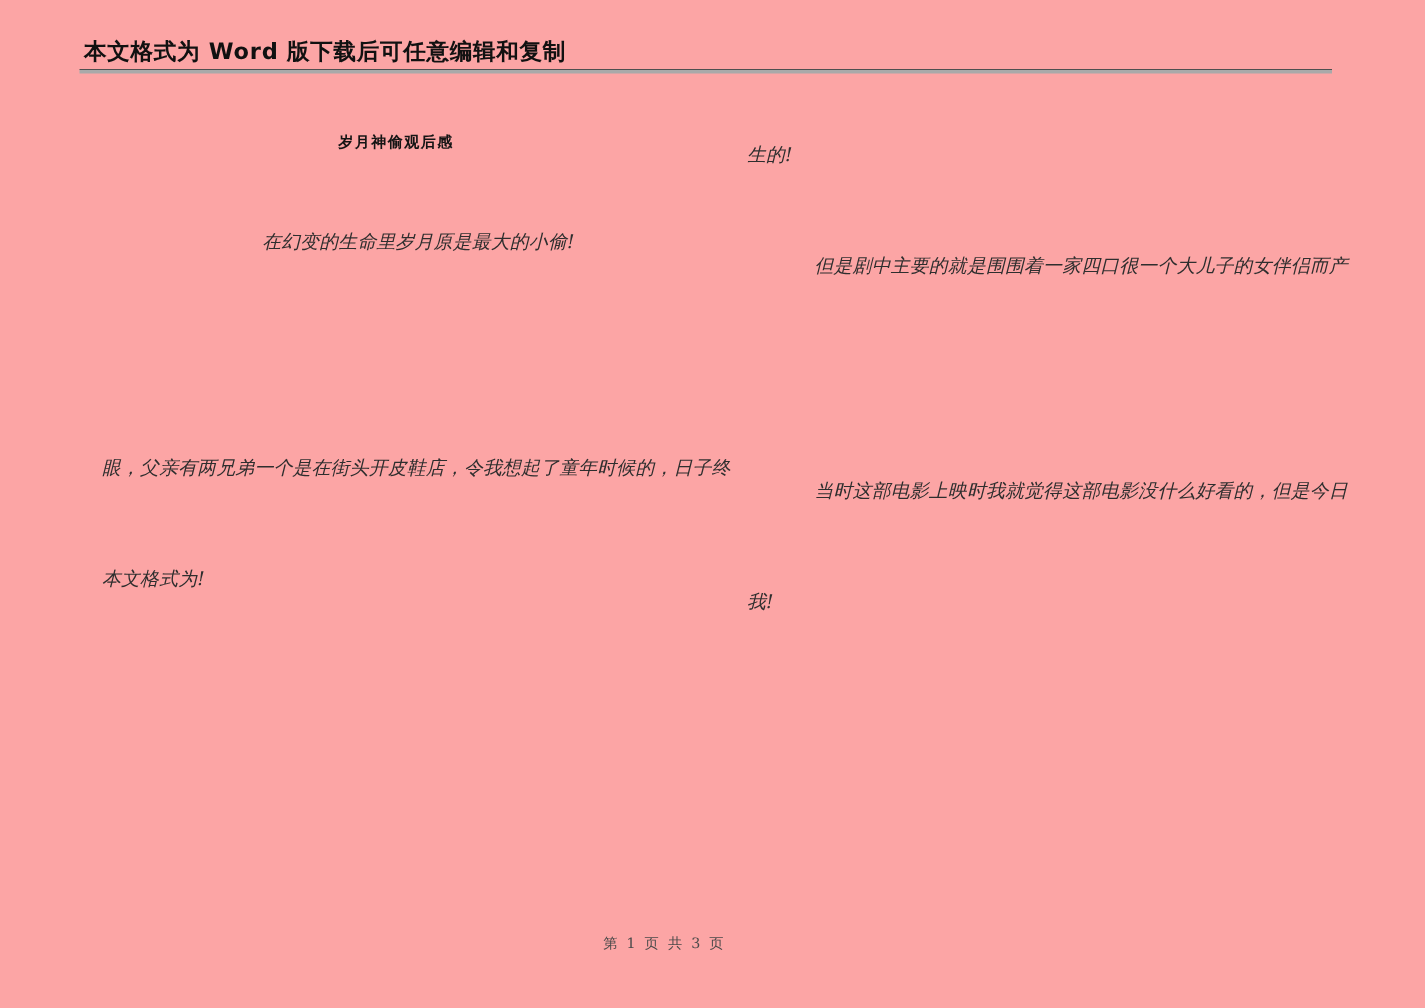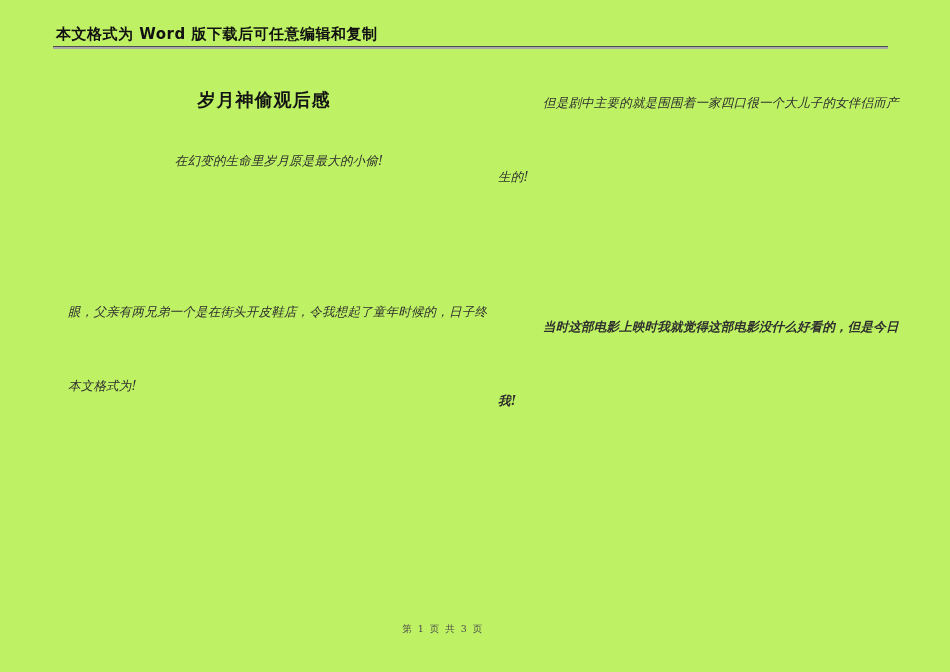--- a/index.html
+++ b/index.html
@@ -1,21 +1,21 @@
 <!DOCTYPE html>
 <html><head>
 <meta charset="utf-8">
 <style>
   html, body { margin: 0; padding: 0; }
   body { background: #ffffff; }
   .page {
     position: relative;
     width: 950px;
     height: 672px;
-    background: #bef264;
+    background: #fca5a5;
     overflow: hidden;
     font-family: "DejaVu Serif", serif;
   }
   
   .header-notice {
     position: absolute;
     left: 56px;
     top: 25px;
     font-family: "DejaVu Sans", "Liberation Sans", sans-serif;
     font-weight: bold;
@@ -37,21 +37,21 @@
   .col-left  { left: 68px;  width: 392px; }
   .col-right { left: 498px; width: 398px; }
   .doc-title {
     position: absolute;
     left: 68px;
     top: 88px;
     width: 392px;
     text-align: center;
     font-family: Liberation Mono, monospace;
     font-weight: bold;
-    font-size: 18px;
+    font-size: 10px;
     letter-spacing: 1px;
     color: #141414;
   }
   .para {
     position: absolute;
     width: 100%;
   }
   .line {
     display: block;
     line-height: 74px;
@@ -60,21 +60,21 @@
     font-style: italic;
     color: #2e2e2e;
     white-space: nowrap;
   }
   .ind2 { padding-left: 30px; text-align: center; }  
   .ind3 { padding-left: 45px; }  
   .ind4 { padding-left: 52px; }  
   .p-left-1  { top: 124px; }
   .p-left-2  { top: 275px; }
   .p-right-1 { top: 66px;  }
-  .p-right-2 { top: 290px; font-weight: bold; }
+  .p-right-2 { top: 290px; }
   
   .footer {
     position: absolute;
     left: 0;
     top: 617px;
     width: 886px;
     text-align: center;
   }
   .page-indicator {
     font-size: 9.5px;
@@ -98,22 +98,22 @@
       <span class="line ind2">在幻变的生命里岁月原是最大的小偷!</span>
     </div>
     <div class="para p-left-2">
       <span class="line">眼，父亲有两兄弟一个是在街头开皮鞋店，令我想起了童年时候的，日子终</span>
       <span class="line">本文格式为!</span>
     </div>
   </div>
 
   <div class="column col-right">
     <div class="para p-right-1">
+      <span class="line">生的!</span>
       <span class="line ind3">但是剧中主要的就是围围着一家四口很一个大儿子的女伴侣而产</span>
-      <span class="line">生的!</span>
     </div>
     <div class="para p-right-2">
       <span class="line ind3">当时这部电影上映时我就觉得这部电影没什么好看的，但是今日</span>
       <span class="line">我!</span>
     </div>
   </div>
 
   <div class="footer">
     <span class="page-indicator">第 1 页 共 3 页</span>
   </div>

